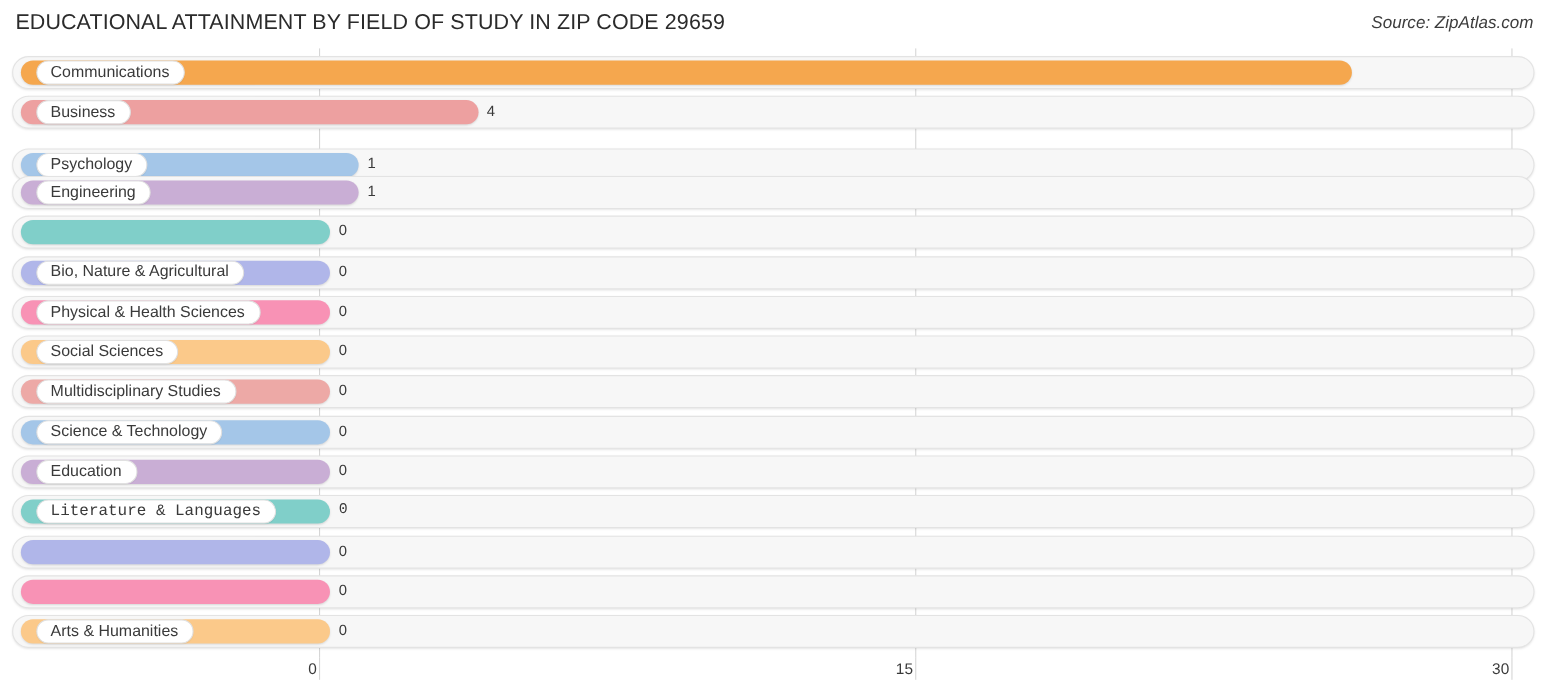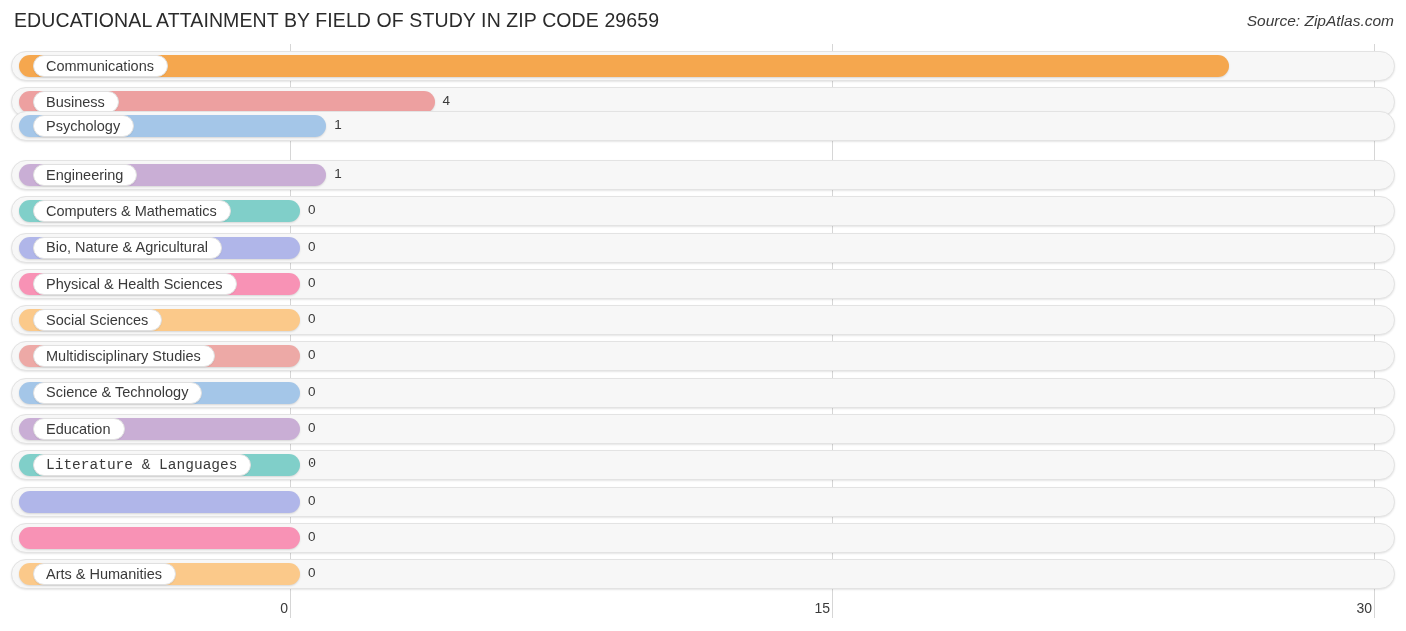--- a/index.html
+++ b/index.html
@@ -180,42 +180,39 @@
         <div class="value-in" style="left: 1204.47px; margin-top: 24px;">26</div>
       </div>
       <div class="row" style="top: 43.3px;">
         <div class="track"></div>
         <div class="bar" style="width: 415.533px; background: rgb(237, 160, 160);"></div>
         <div class="pill">
           <span class="pill-label">Business</span>
         </div>
         <div class="value-out" style="left: 431.533px;">4</div>
       </div>
-      <div class="row" style="top: 67px;">
+      <div class="row" style="top: 91px;">
         <div class="track"></div>
         <div class="bar" style="width: 307.133px; background: rgb(164, 198, 232);"></div>
         <div class="pill">
           <span class="pill-label">Psychology</span>
         </div>
         <div class="value-out" style="left: 323.133px;">1</div>
       </div>
       <div class="row" style="top: 115.9px;">
         <div class="track"></div>
         <div class="bar" style="width: 307.133px; background: rgb(201, 174, 213);"></div>
         <div class="pill">
           <span class="pill-label">Engineering</span>
         </div>
         <div class="value-out" style="left: 323.133px;">1</div>
       </div>
       <div class="row" style="top: 152.2px;">
         <div class="track"></div>
         <div class="bar" style="width: 281px; background: rgb(128, 207, 201);"></div>
-        <div class="pill">
-          <span class="pill-label">Computers &amp; Mathematics</span>
-        </div>
         <div class="value-out" style="left: 297px;">0</div>
       </div>
       <div class="row" style="top: 188.5px; text-align: right;">
         <div class="track"></div>
         <div class="bar" style="width: 281px; background: rgb(176, 182, 233);"></div>
         <div class="pill">
           <span class="pill-label">Bio, Nature &amp; Agricultural</span>
         </div>
         <div class="value-out" style="left: 297px;">0</div>
       </div>

